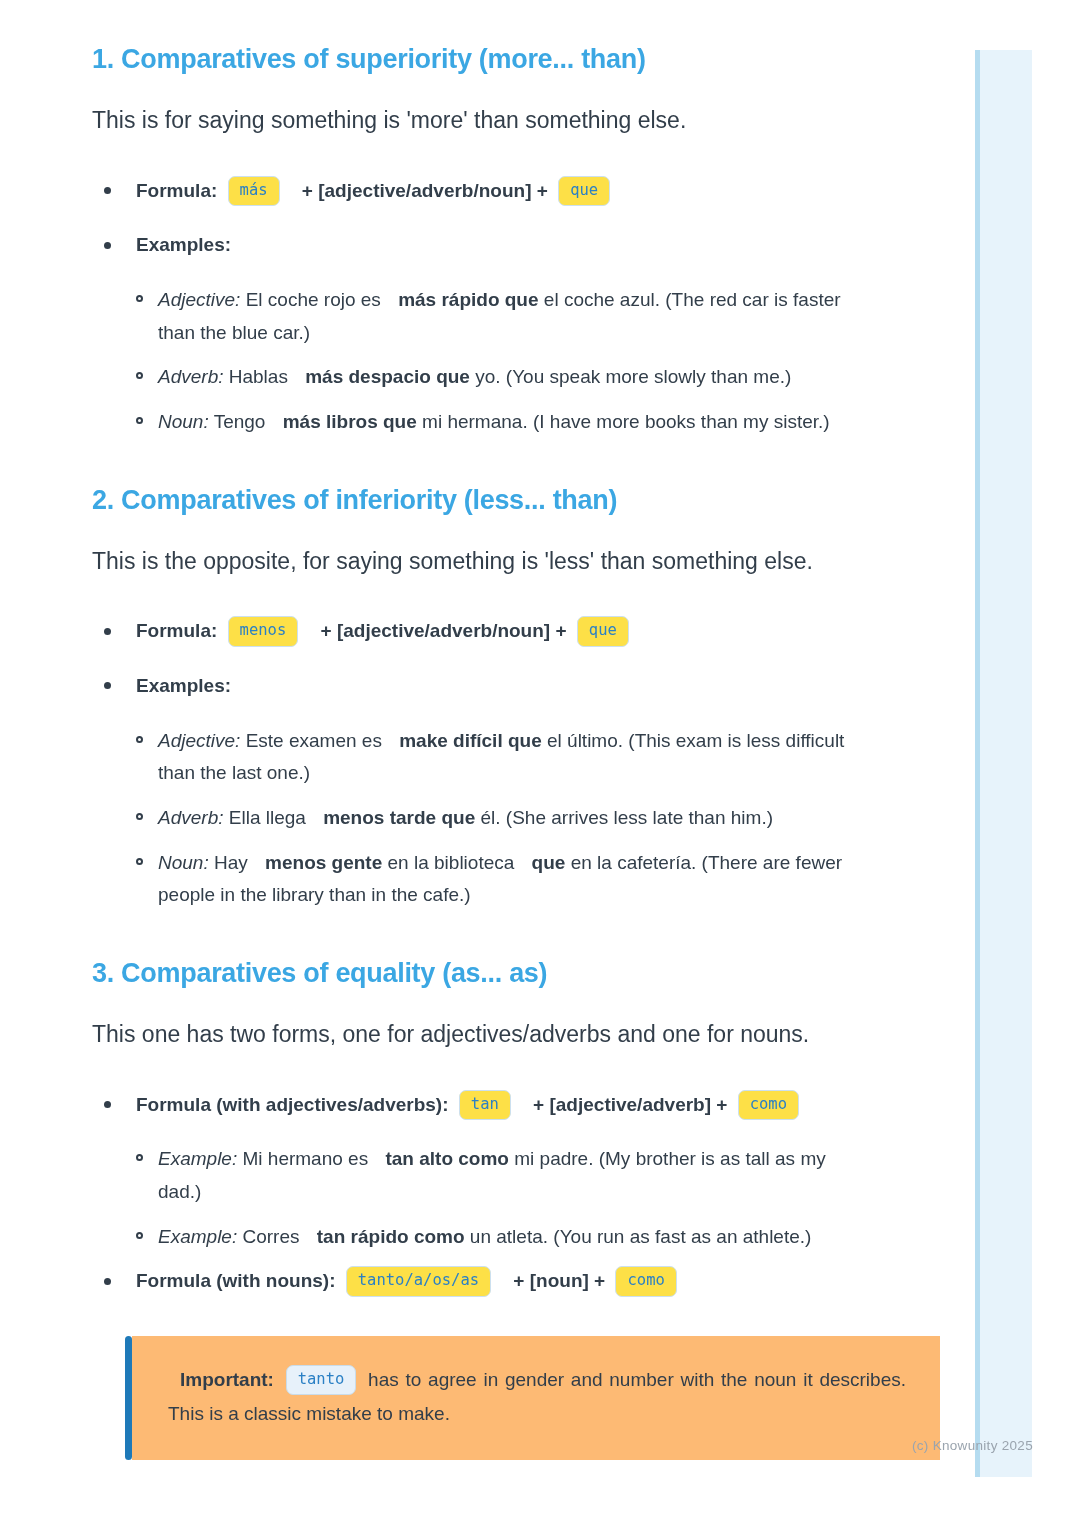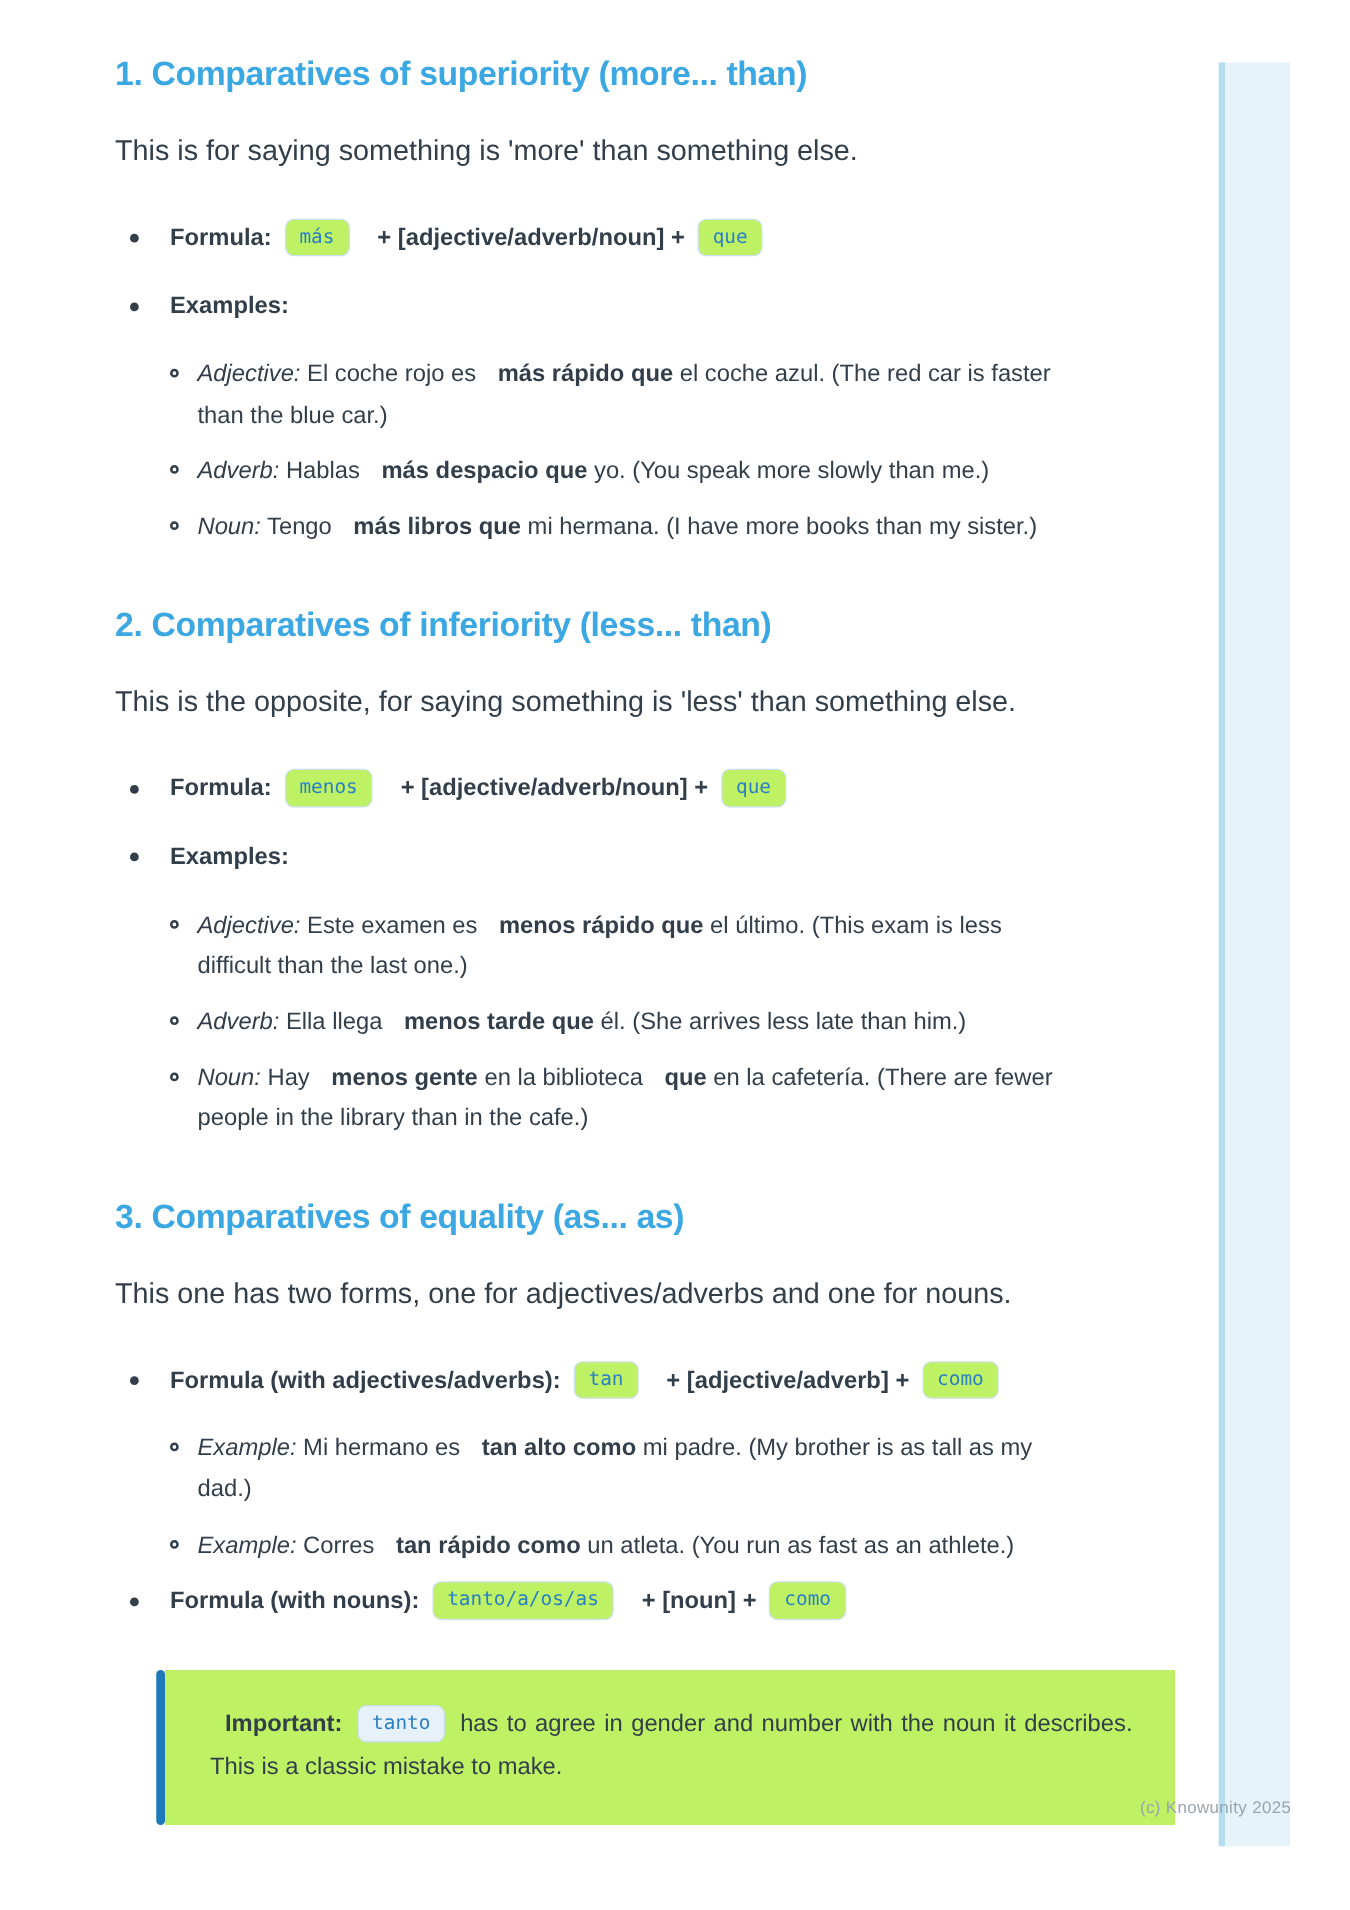--- a/index.html
+++ b/index.html
@@ -67,42 +67,42 @@
     border: 2px solid #323e4a;
   }
   .seg.b { font-weight: 700; margin-left: 12px; }
   .seg.i { font-style: italic; }
   .chip {
     display: inline-block;
     font-family: "DejaVu Sans Mono", "Liberation Mono", monospace;
     font-size: 15.5px;
     line-height: 1.25;
     color: #2b80c5;
-    background: #bef264;
+    background: #fde047;
     border: 1px solid #cce0ef;
     border-radius: 7px;
     padding: 4px 11px 5px 11px;
     margin: 0 5px;
     vertical-align: 2px;
     white-space: nowrap;
   }
   .callout {
     display: flex;
     margin: 38px 0 0 33px;
     width: 815px;
   }
   .callout-bar {
     flex: none;
     width: 7px;
     border-radius: 4px;
     background: #1e79b8;
   }
   .callout-body {
     flex: 1;
-    background: #bef264;
+    background: #fdba74;
     padding: 27px 34px 29px 36px;
     font-size: 19px;
     line-height: 1.78;
     text-align: justify;
     color: #323e4a;
   }
   .callout-body .chip {
     background: #e7f1fa;
     border-color: #c9dcea;
   }
@@ -123,21 +123,21 @@
         <li class="item l2"><span class="marker"></span><span class="li-body"><span class="seg i">Adverb:</span><span class="seg n"> Hablas </span><span class="seg b">más despacio que</span><span class="seg n"> yo. (You speak more slowly than me.)</span></span></li>
         <li class="item l2"><span class="marker"></span><span class="li-body"><span class="seg i">Noun:</span><span class="seg n"> Tengo </span><span class="seg b">más libros que</span><span class="seg n"> mi hermana. (I have more books than my sister.)</span></span></li>
       </ul>
     </section>
     <section class="sec">
       <h2 class="section-heading">2. Comparatives of inferiority (less... than)</h2>
       <p class="section-intro">This is the opposite, for saying something is 'less' than something else.</p>
       <ul class="items">
         <li class="item l1"><span class="marker"></span><span class="li-body"><span class="seg b">Formula: </span><span class="chip">menos</span><span class="seg b"> + [adjective/adverb/noun] + </span><span class="chip">que</span></span></li>
         <li class="item l1"><span class="marker"></span><span class="li-body"><span class="seg b">Examples:</span></span></li>
-        <li class="item l2"><span class="marker"></span><span class="li-body"><span class="seg i">Adjective:</span><span class="seg n"> Este examen es </span><span class="seg b">menos rápido que</span><span class="seg n"> el último. (This exam is less difficult than the last one.)</span></span></li>
+        <li class="item l2"><span class="marker"></span><span class="li-body"><span class="seg i">Adjective:</span><span class="seg n"> Este examen es </span><span class="seg b">make difícil que</span><span class="seg n"> el último. (This exam is less difficult than the last one.)</span></span></li>
         <li class="item l2"><span class="marker"></span><span class="li-body"><span class="seg i">Adverb:</span><span class="seg n"> Ella llega </span><span class="seg b">menos tarde que</span><span class="seg n"> él. (She arrives less late than him.)</span></span></li>
         <li class="item l2"><span class="marker"></span><span class="li-body"><span class="seg i">Noun:</span><span class="seg n"> Hay </span><span class="seg b">menos gente</span><span class="seg n"> en la biblioteca </span><span class="seg b">que</span><span class="seg n"> en la cafetería. (There are fewer people in the library than in the cafe.)</span></span></li>
       </ul>
     </section>
     <section class="sec">
       <h2 class="section-heading">3. Comparatives of equality (as... as)</h2>
       <p class="section-intro">This one has two forms, one for adjectives/adverbs and one for nouns.</p>
       <ul class="items">
         <li class="item l1"><span class="marker"></span><span class="li-body"><span class="seg b">Formula (with adjectives/adverbs): </span><span class="chip">tan</span><span class="seg b"> + [adjective/adverb] + </span><span class="chip">como</span></span></li>
         <li class="item l2"><span class="marker"></span><span class="li-body"><span class="seg i">Example:</span><span class="seg n"> Mi hermano es </span><span class="seg b">tan alto como</span><span class="seg n"> mi padre. (My brother is as tall as my dad.)</span></span></li>

